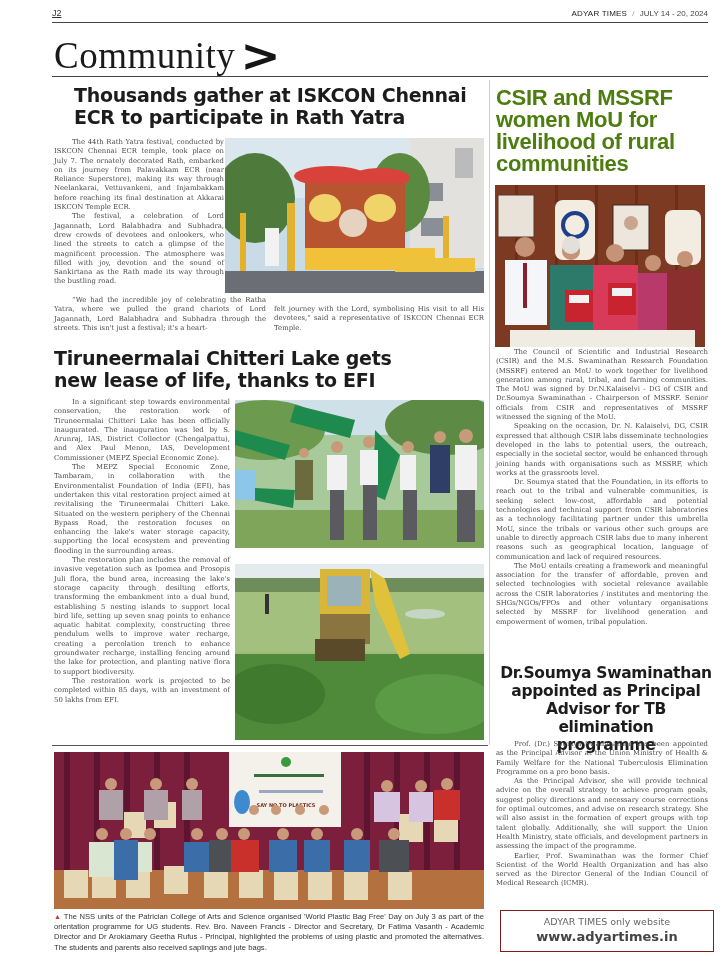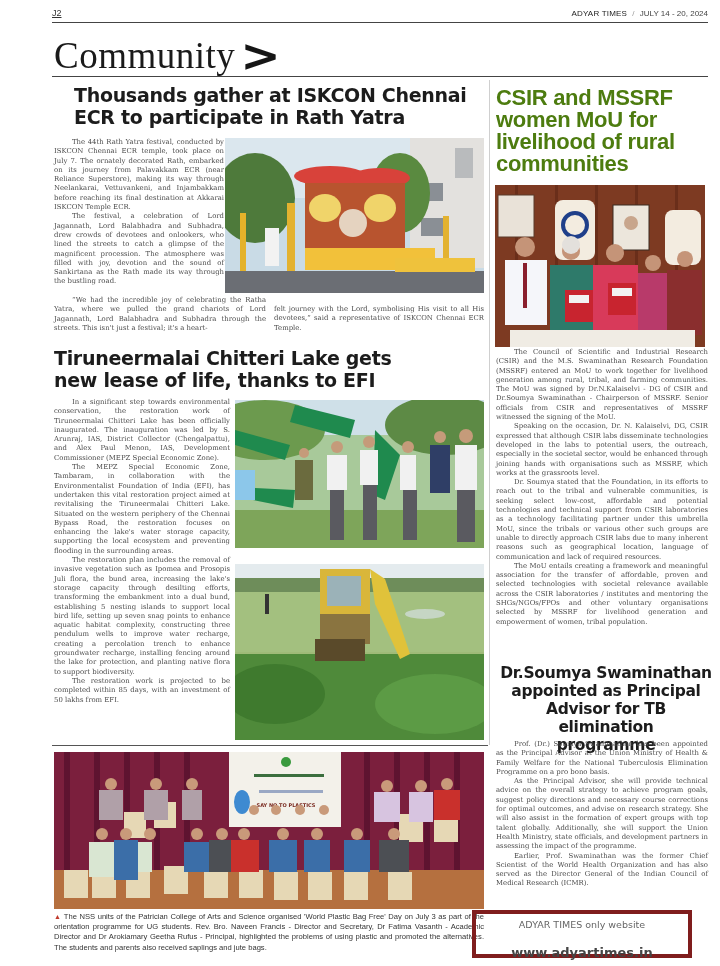--- a/index.html
+++ b/index.html
@@ -17,23 +17,23 @@
   .h2{left:54px;top:347px;width:430px;font-size:19px;line-height:22px;}
   .h3{left:496px;top:87px;width:220px;font-family:"Liberation Sans",sans-serif;font-size:22px;line-height:22px;color:#4d7c0f;}
   .h4{left:496px;top:664px;width:220px;font-size:15.5px;line-height:18px;text-align:center;}
   .body{font-size:6.9px;line-height:9.3px;text-align:justify;color:#4a4a4a;}
   .body p{margin:0;text-indent:18px;}
   .photo{overflow:hidden;}
   .vdiv{left:489px;top:80px;width:1px;height:665px;background:#cfcfcf;}
   .hrule{height:1px;background:#555;}
   .caption{left:54px;top:912px;width:430px;font-family:"Liberation Sans",sans-serif;font-size:7.6px;line-height:10.2px;color:#333;text-align:justify;}
   .caption .tri{color:#c0392b;font-size:7px;}
-  .webbox{left:472px;top:910px;width:212px;height:40px;border:4px solid #7f1d1d;text-align:center;font-family:"DejaVu Sans",sans-serif;}
+  .webbox{left:500px;top:910px;width:212px;height:40px;border:1px solid #7f1d1d;text-align:center;font-family:"DejaVu Sans",sans-serif;}
   .webbox .l1{font-size:9.5px;color:#666;margin-top:5px;}
-  .webbox .l2{font-size:13px;color:#444;font-weight:bold;margin-top:15px;}
+  .webbox .l2{font-size:13px;color:#444;font-weight:bold;margin-top:2px;}
 </style>
 </head>
 <body>
 
 <div class="abs topbar">
   <span class="pageno">J2</span>
   <span class="masthead">
     <b>ADYAR TIMES</b>
     <span style="color:#999;margin:0 3px;">/</span>
     <span>JULY 14 - 20, 2024</span>

